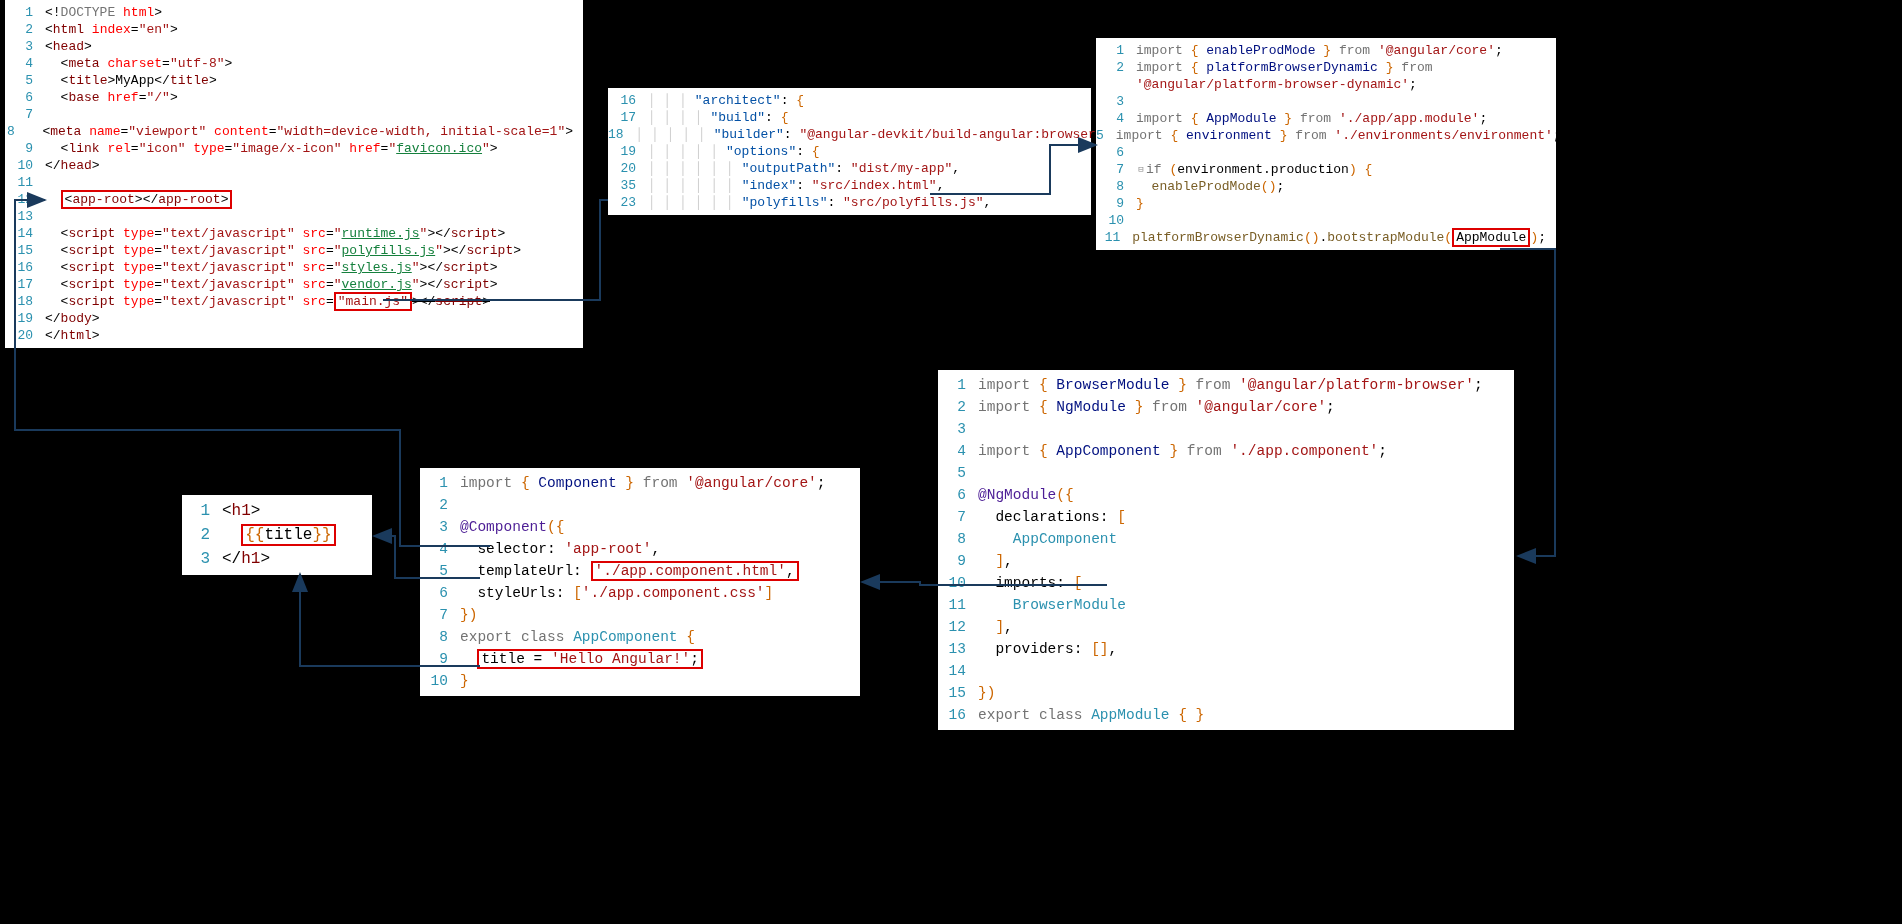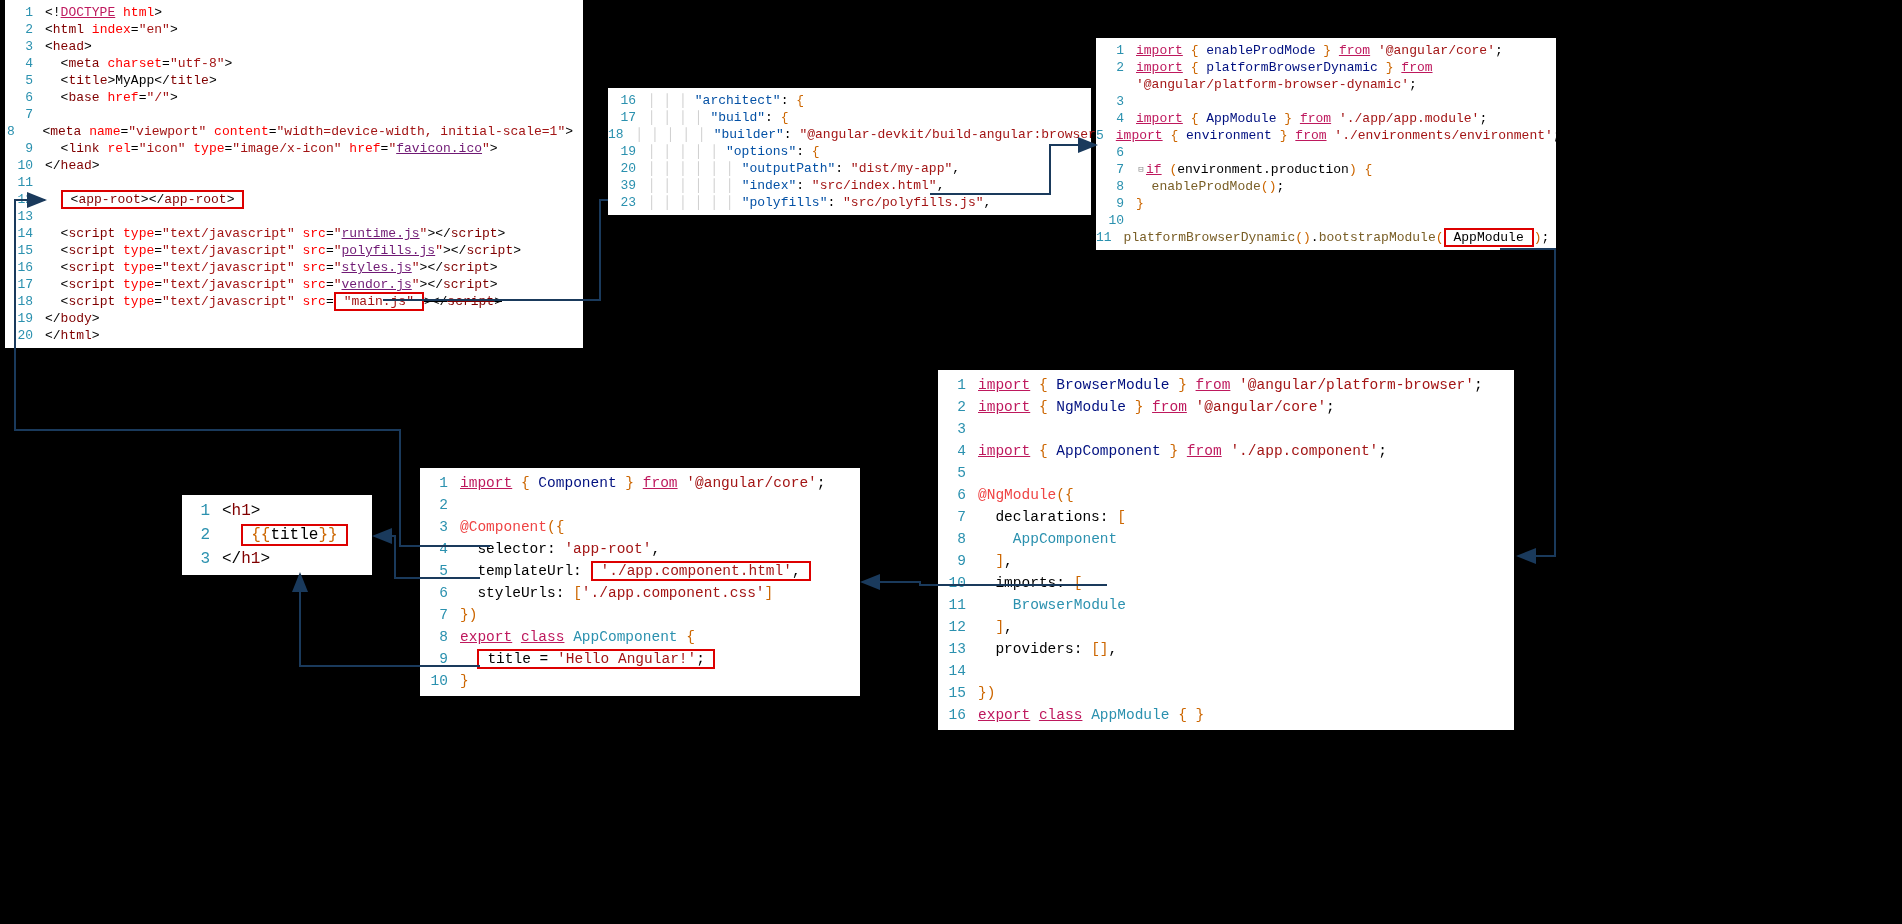--- a/index.html
+++ b/index.html
@@ -36,35 +36,35 @@
 }
 .fold-mark {
   width: 10px;
   color: #888;
   font-size: 9px;
   text-align: center;
 }
 .red-box {
   border: 2px solid #d00;
   display: inline-block;
-  padding: 0 8px;
+  padding: 0 2px;
   margin: -2px 0;
 }
 
-.kw { color: #be185d; text-decoration: underline; } 
+.kw { color: #737373; } 
 .tag { color: #800000; } 
 .attr { color: #ff0000; } 
 .str { color: #a31515; } 
 .str2 { color: #0451a5; }
 .type { color: #2b91af; } 
 .punct { color: #000; }
-.deco { color: #ef4444; } 
+.deco { color: #4c1d95; } 
 .prop { color: #001080; }
 .func { color: #795e26; }
-.link { text-decoration: underline; color: #701a75; }
+.link { text-decoration: underline; color: #15803d; }
 .brace-y { color: #cc6600; } 
 .guide { color: #ccc; }
 
 svg.arrows {
   position: absolute;
   top: 0;
   left: 0;
   width: 1902px;
   height: 924px;
   pointer-events: none;
@@ -98,21 +98,21 @@
     </div>
 </div>
 
 <div class="code-panel" style="left:608px; top:88px; width:483px;">
   <div>
       <div class="code-line"><span class="line-num">16</span><span class="line-content"><span class="guide">│ │ │ </span><span class="str2">"architect"</span>: <span class="brace-y">{</span></span></div>
       <div class="code-line"><span class="line-num">17</span><span class="line-content"><span class="guide">│ │ │ │ </span><span class="str2">"build"</span>: <span class="brace-y">{</span></span></div>
       <div class="code-line"><span class="line-num">18</span><span class="line-content"><span class="guide">│ │ │ │ │ </span><span class="str2">"builder"</span>: <span class="str">"@angular-devkit/build-angular:browser"</span>,</span></div>
       <div class="code-line"><span class="line-num">19</span><span class="line-content"><span class="guide">│ │ │ │ │ </span><span class="str2">"options"</span>: <span class="brace-y">{</span></span></div>
       <div class="code-line"><span class="line-num">20</span><span class="line-content"><span class="guide">│ │ │ │ │ │ </span><span class="str2">"outputPath"</span>: <span class="str">"dist/my-app"</span>,</span></div>
-      <div class="code-line"><span class="line-num">39</span><span class="line-content"><span class="guide">│ │ │ │ │ │ </span><span class="str2">"index"</span>: <span class="str">"src/index.html"</span>,</span></div>
+      <div class="code-line"><span class="line-num">35</span><span class="line-content"><span class="guide">│ │ │ │ │ │ </span><span class="str2">"index"</span>: <span class="str">"src/index.html"</span>,</span></div>
       <div class="code-line"><span class="line-num">23</span><span class="line-content"><span class="guide">│ │ │ │ │ │ </span><span class="str2">"polyfills"</span>: <span class="str">"src/polyfills.js"</span>,</span></div>
     </div>
 </div>
 
 <div class="code-panel" style="left:1096px; top:38px; width:460px;">
   <div>
       <div class="code-line"><span class="line-num">1</span><span class="line-content"><span class="kw">import</span> <span class="brace-y">{</span> <span class="prop">enableProdMode</span> <span class="brace-y">}</span> <span class="kw">from</span> <span class="str">'@angular/core'</span>;</span></div>
       <div class="code-line"><span class="line-num">2</span><span class="line-content"><span class="kw">import</span> <span class="brace-y">{</span> <span class="prop">platformBrowserDynamic</span> <span class="brace-y">}</span> <span class="kw">from</span></span></div>
       <div class="code-line"><span class="line-num"></span><span class="line-content"><span class="str">'@angular/platform-browser-dynamic'</span>;</span></div>
       <div class="code-line"><span class="line-num">3</span><span class="line-content"> </span></div>

